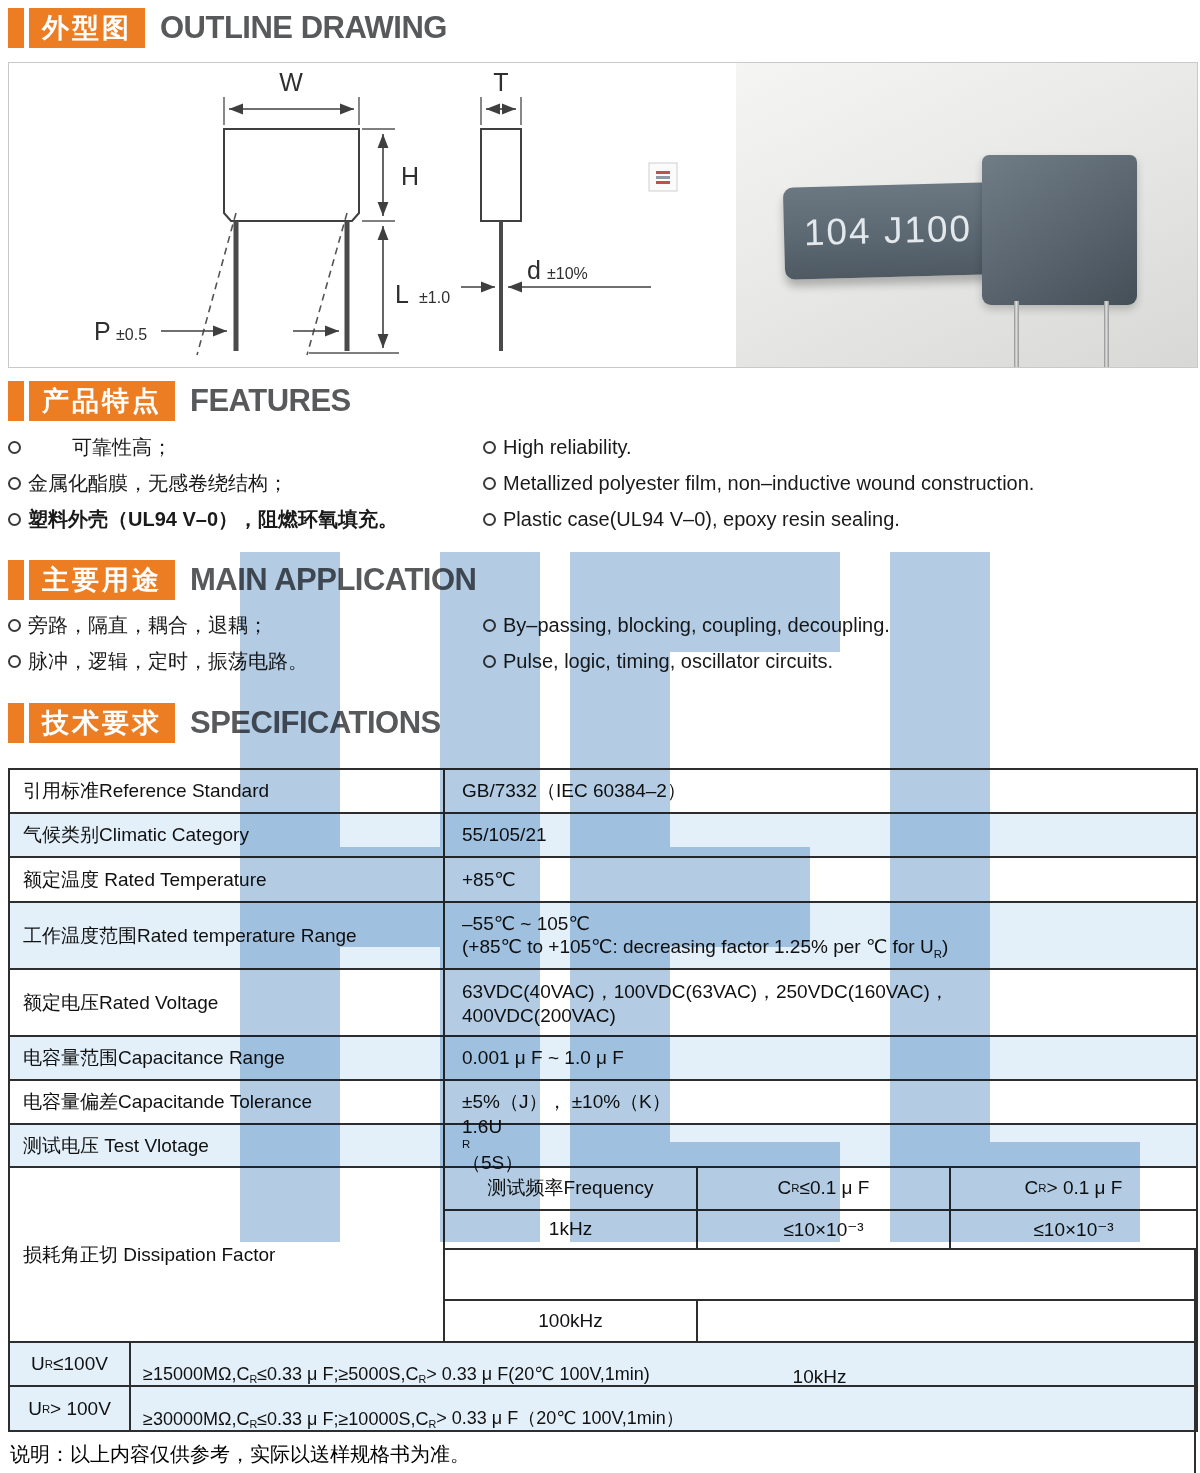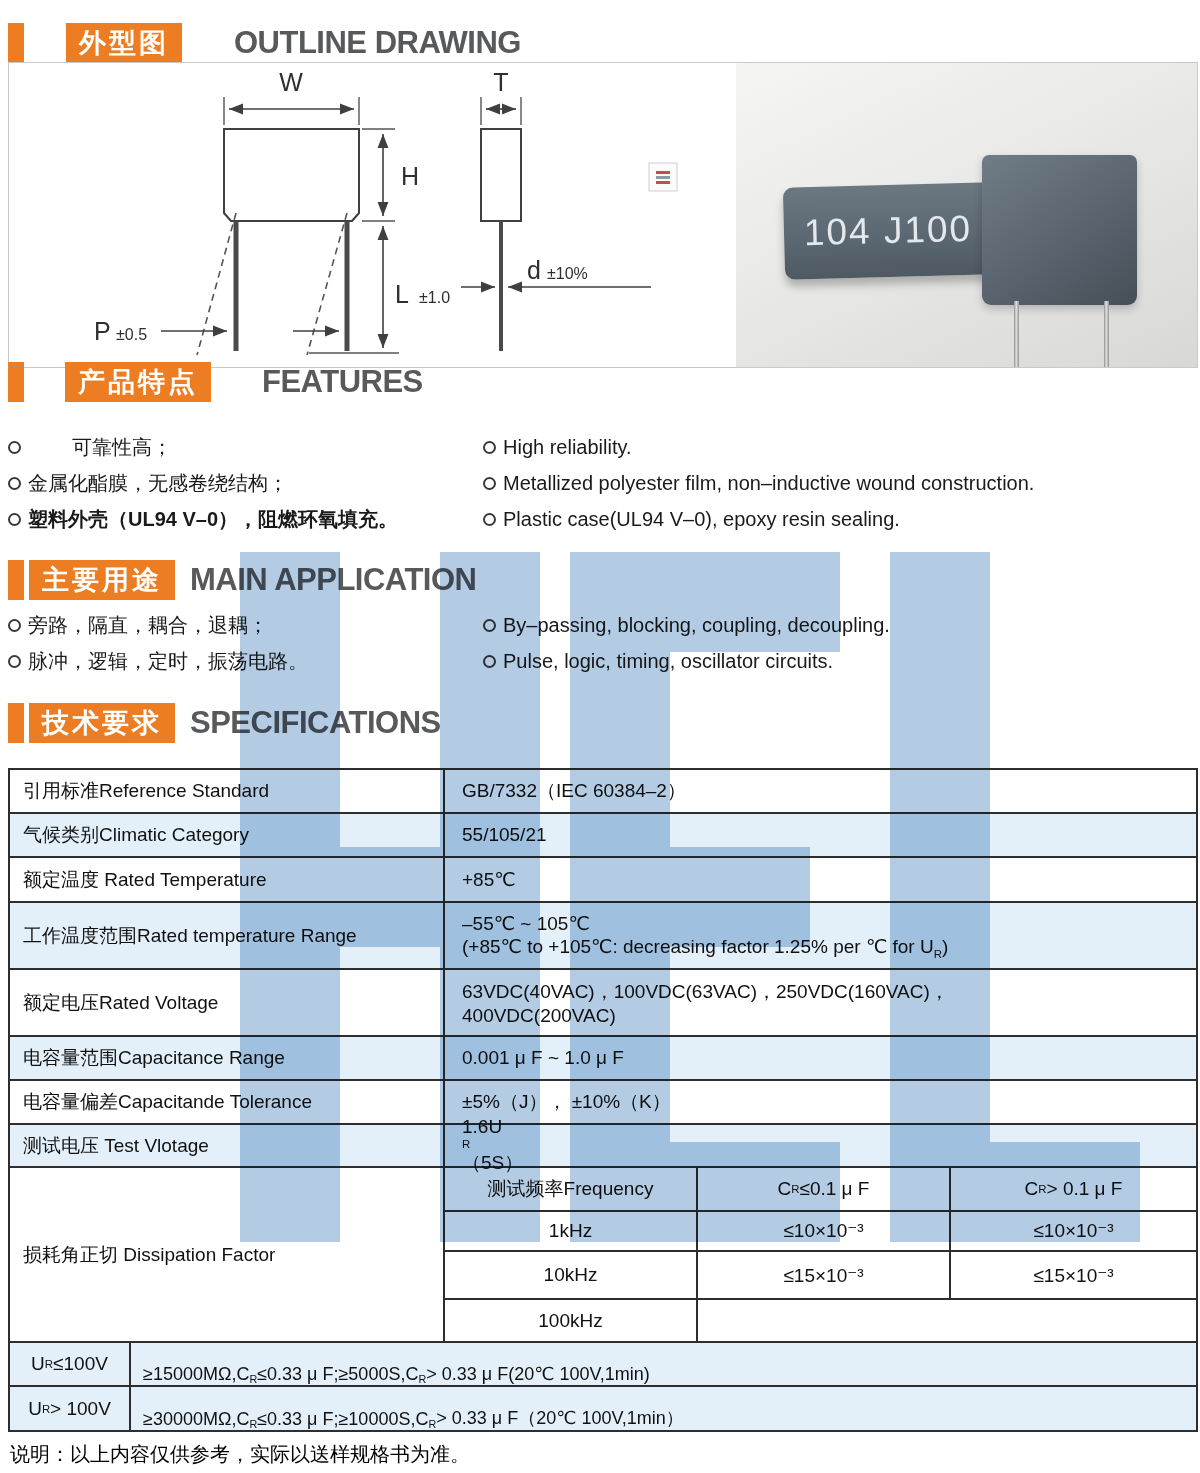--- a/index.html
+++ b/index.html
@@ -48,21 +48,21 @@
   
   .wm{position:absolute;left:240px;top:552px;z-index:30;mix-blend-mode:multiply;pointer-events:none;}
 
   svg text{font-family:"Liberation Sans","DejaVu Sans",sans-serif;fill:#2f2f2f;}
 </style>
 </head>
 <body>
 
 <div id="page">
 
-  <div class="sec" style="top:23px;gap:37px;">
+  <div class="sec" style="top:8px;">
     <div class="bar"></div>
     <div class="tag">外型图</div>
     <div class="en">OUTLINE DRAWING</div>
   </div>
 
   <div class="panel">
     <svg width="720" height="304" viewBox="0 0 720 304">
       <defs>
         <marker id="ah" markerWidth="11" markerHeight="9" refX="9" refY="3.5" orient="auto-start-reverse">
           <path d="M0,0 L9,3.5 L0,7 Z" fill="#3f3f3f"></path>
@@ -121,21 +121,21 @@
     <div class="photo">
       <div class="cap-flat">
         <span>104 J100</span>
       </div>
       <div class="cap-stand"></div>
       <div class="lead l1"></div>
       <div class="lead l2"></div>
     </div>
   </div>
 
-  <div class="sec" style="top:362px;gap:36px;">
+  <div class="sec" style="top:381px;">
     <div class="bar"></div>
     <div class="tag">产品特点</div>
     <div class="en">FEATURES</div>
   </div>
   <div class="li" style="left:8px;top:432px;gap:44px;">
       <span class="ring"></span>
       <span>可靠性高；</span>
     </div>
   <div class="li" style="left:8px;top:468px;">
       <span class="ring"></span>
@@ -232,21 +232,21 @@
         <div class="dsr" style="height:46px;">
           <div class="dc dc1">测试频率Frequency</div>
           <div class="dc dc2">C<sub>R</sub>≤0.1 μ F</div>
           <div class="dc dc3">C<sub>R</sub> &gt; 0.1 μ F</div>
         </div>
         <div class="dsr" style="height:43px;">
           <div class="dc dc1">1kHz</div>
           <div class="dc dc2">≤10×10⁻³</div>
           <div class="dc dc3">≤10×10⁻³</div>
         </div>
-        <div class="dsr" style="height:51px;">
+        <div class="dsr" style="height:51px;flex-direction:column;">
           <div class="dc dc1">10kHz</div>
           <div class="dc dc2">≤15×10⁻³</div>
           <div class="dc dc3">≤15×10⁻³</div>
         </div>
         <div class="dsr last" style="height:43px;">
           <div class="dc dc1">100kHz</div>
           <div class="dc dc3"></div>
         </div>
       </div>
     </div>

